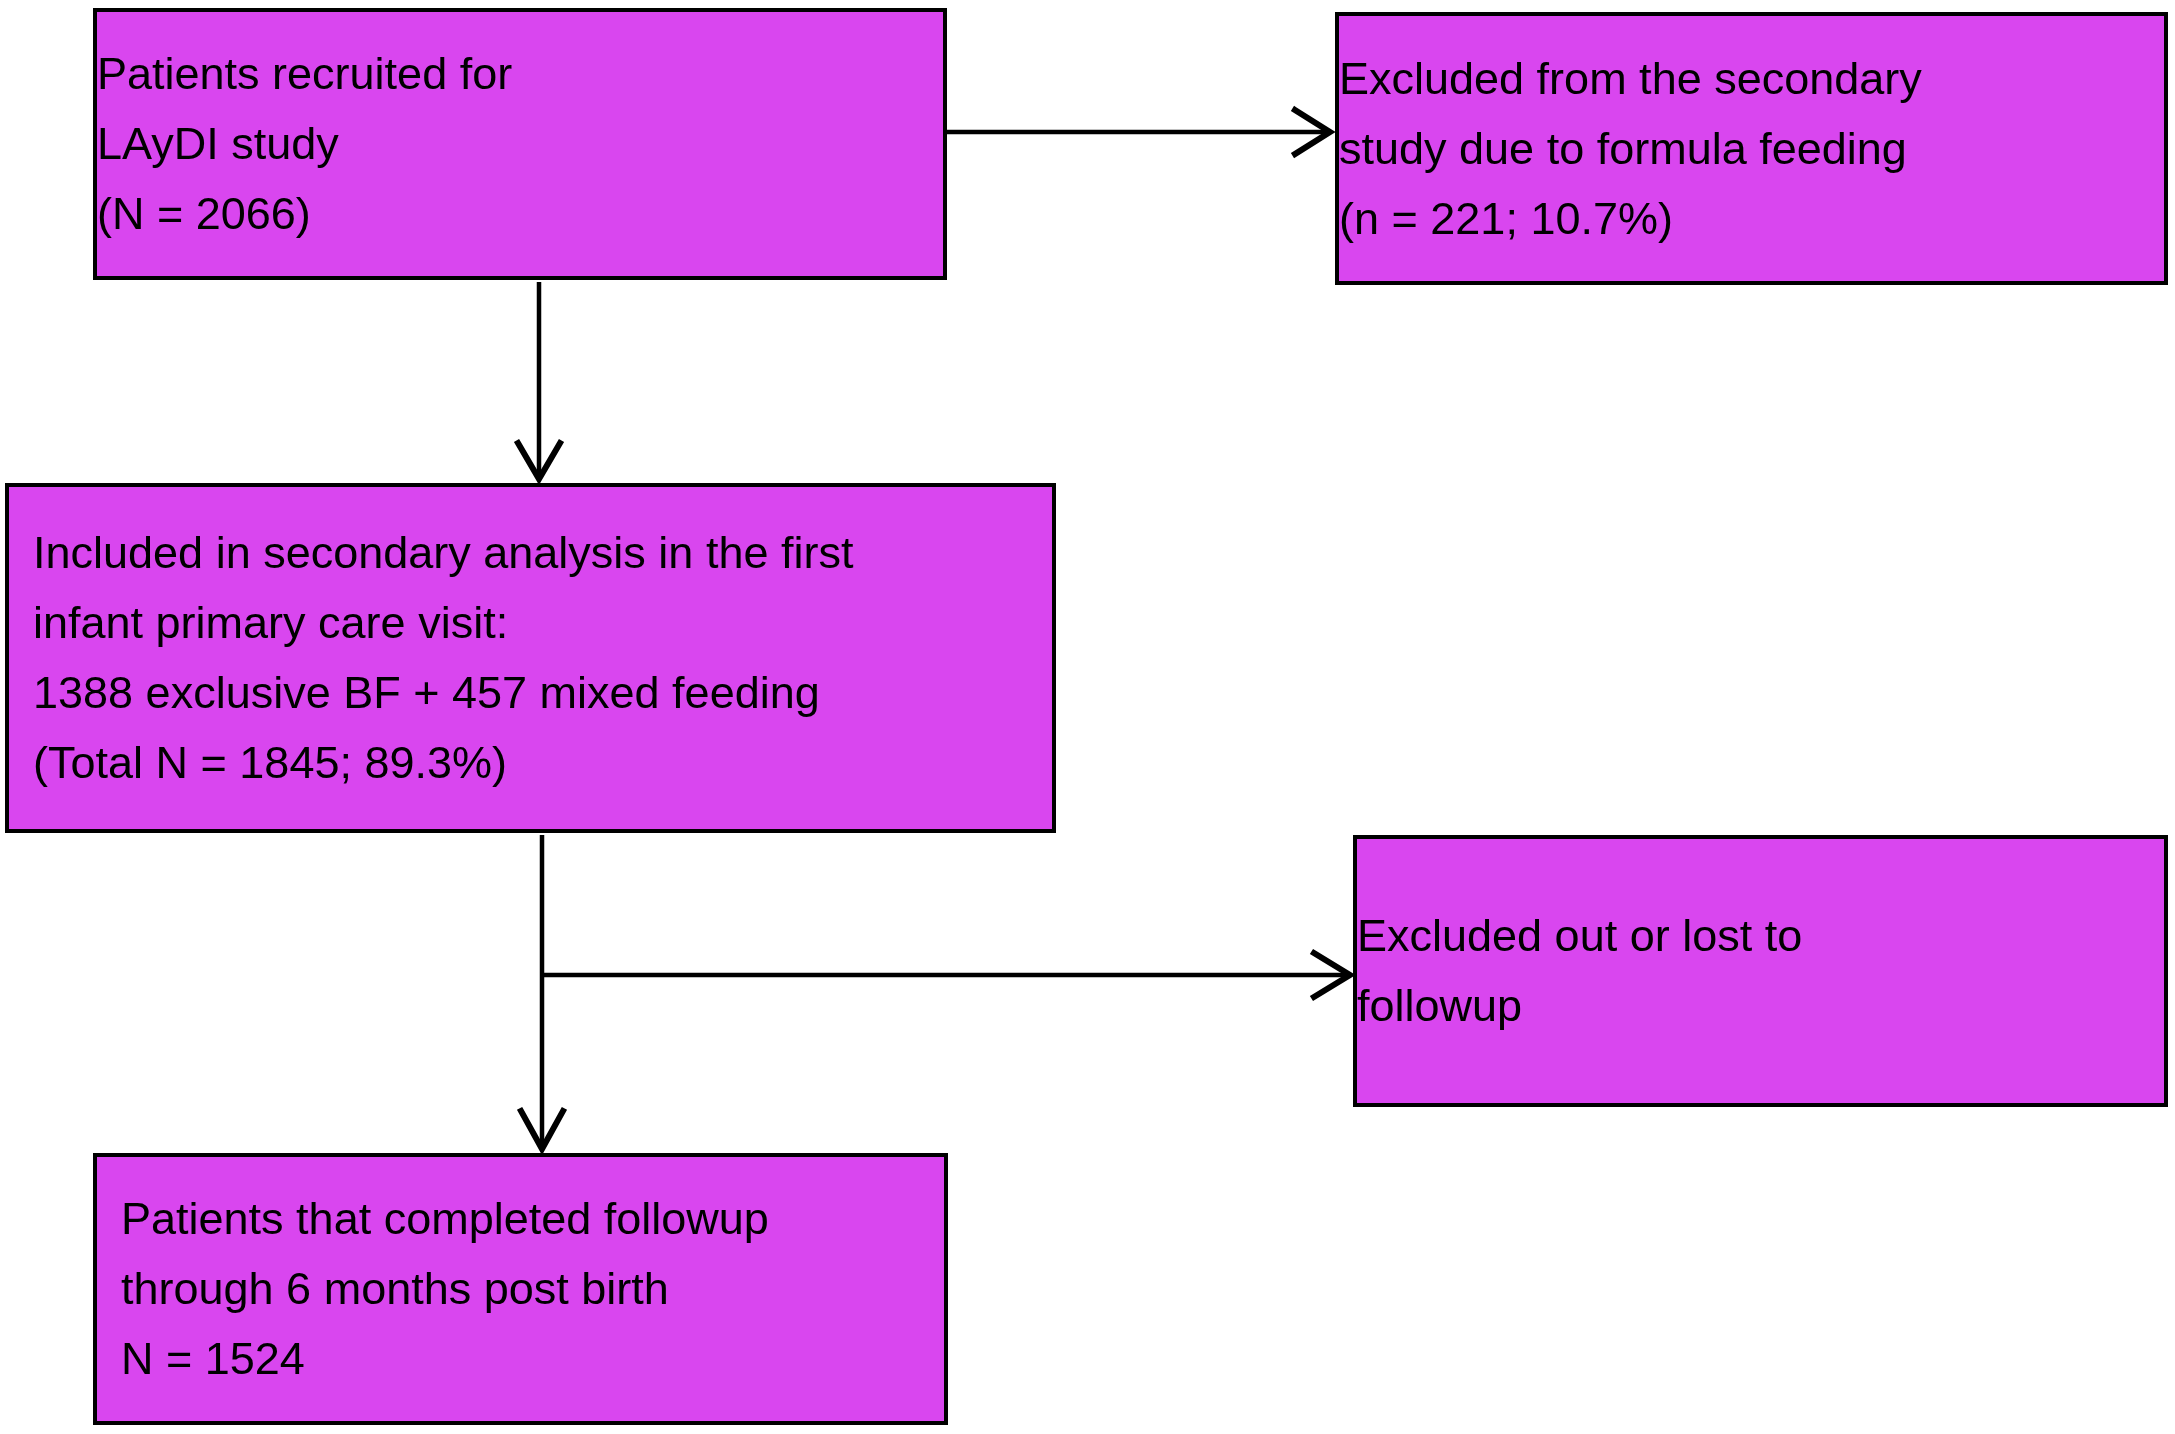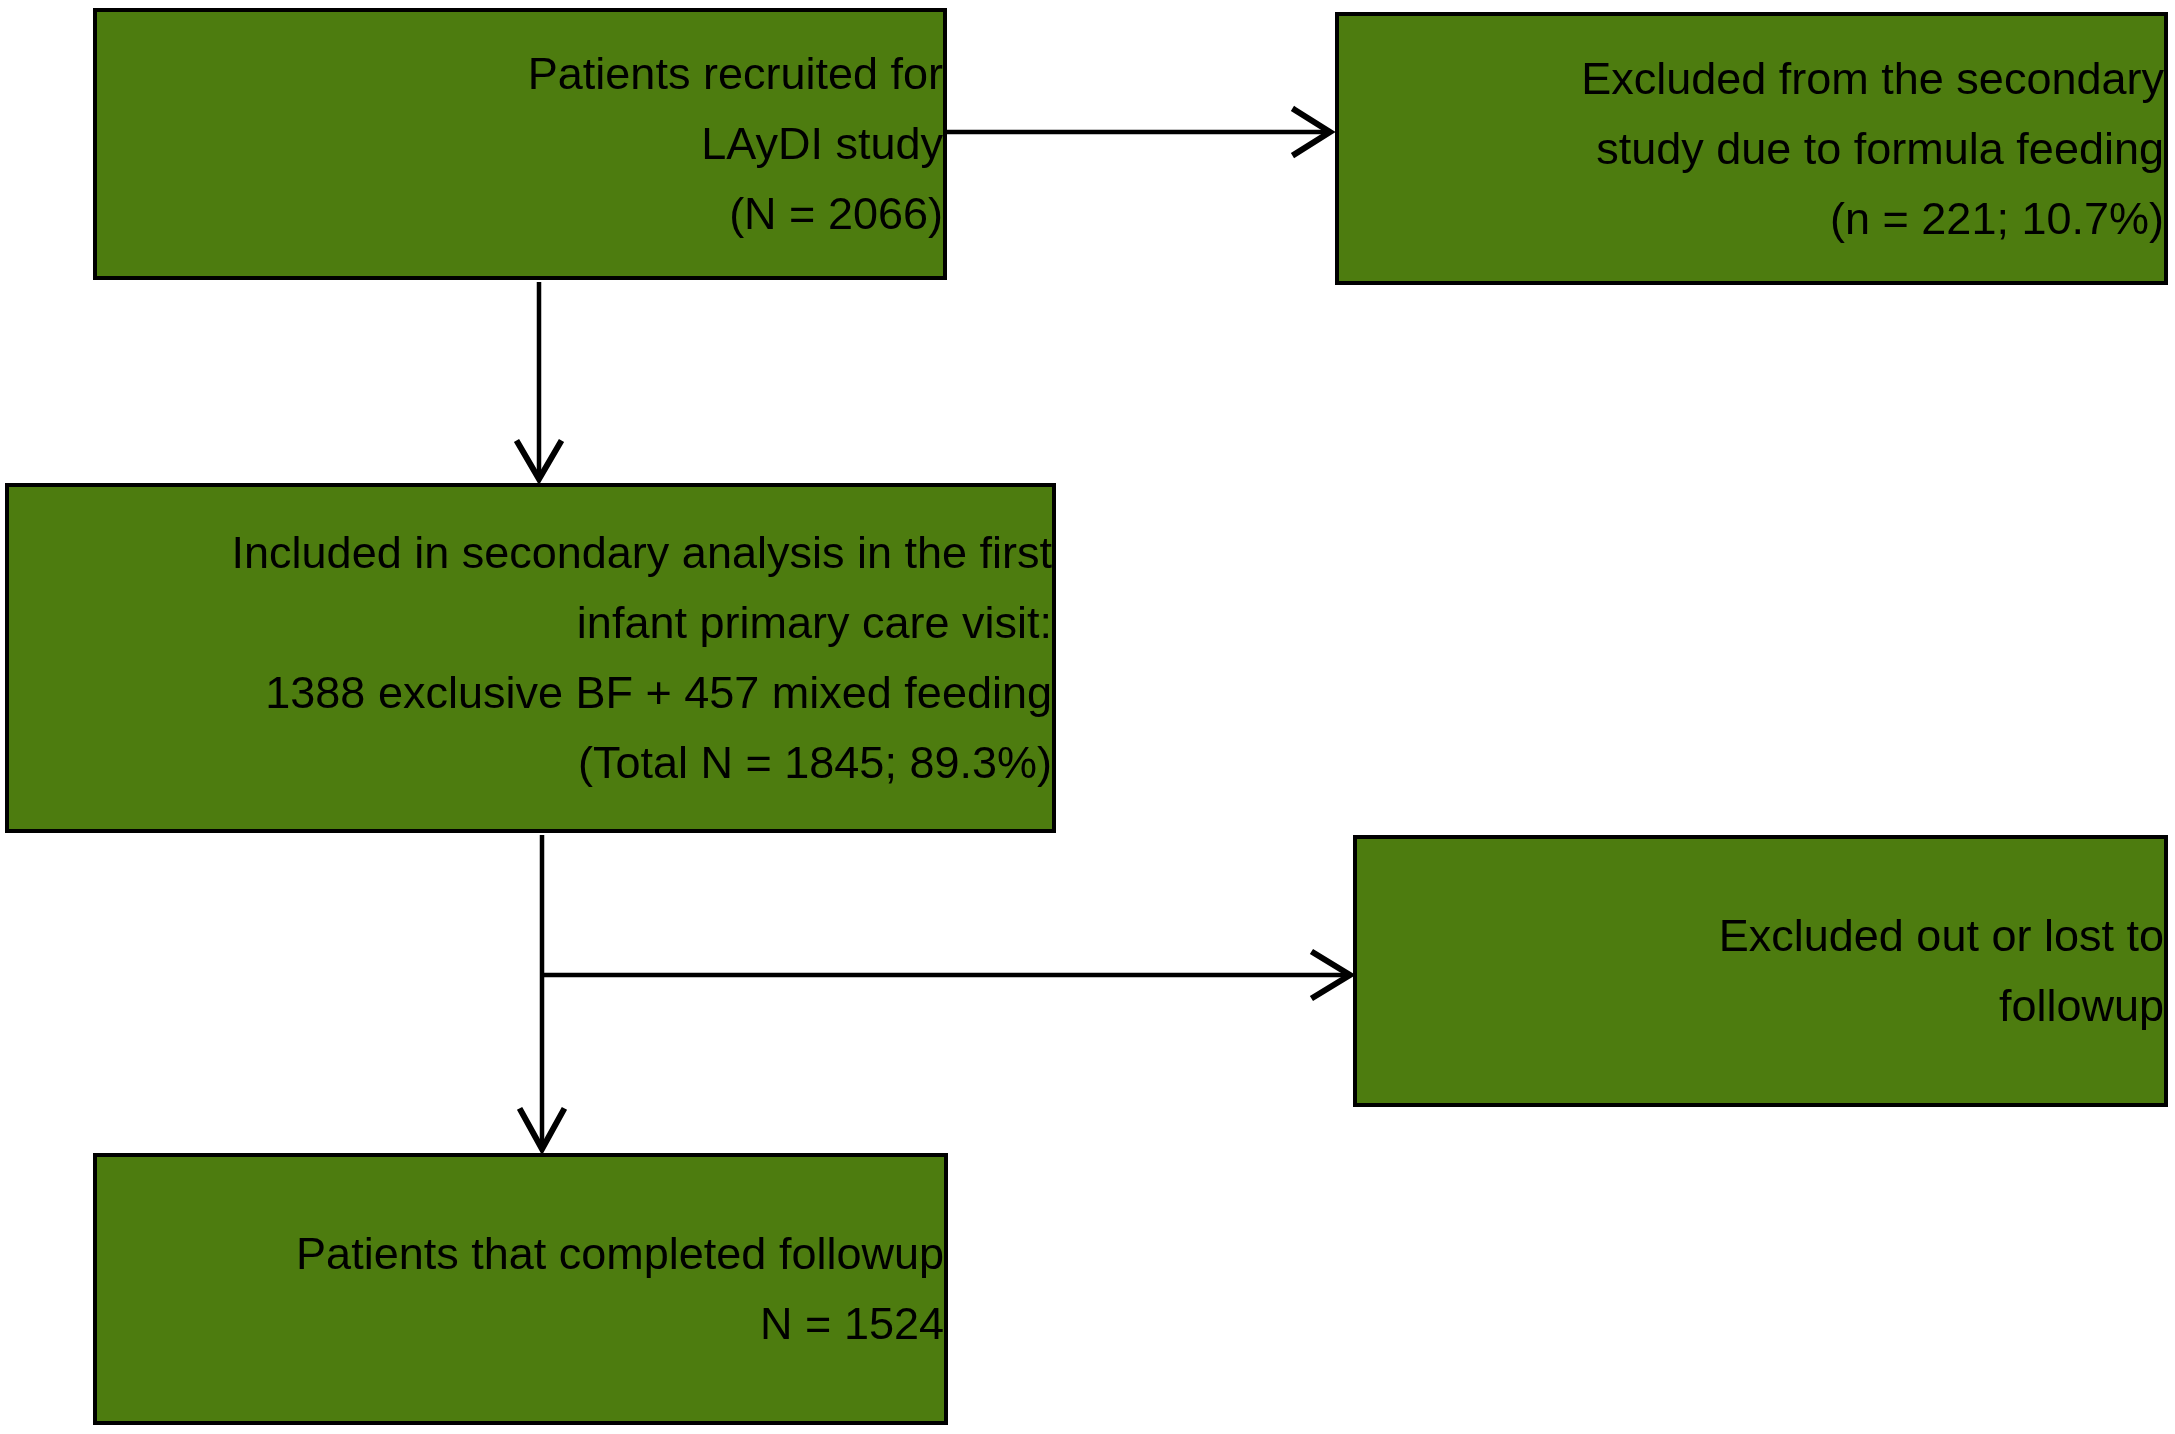--- a/index.html
+++ b/index.html
@@ -20,25 +20,25 @@
     position: absolute;
     left: 0;
     top: 0;
     width: 2175px;
     height: 1434px;
   }
   .box {
     position: absolute;
     box-sizing: border-box;
     border: 4px solid #000000;
-    background: #4d7c0f;
+    background: #d946ef;
     display: flex;
     flex-direction: column;
     justify-content: center;
-    align-items: flex-end;
+    align-items: flex-start;
     text-align: center;
   }
   .box .line {
     font-size: 45px;
     line-height: 70px;
     white-space: nowrap;
   }
   .box-recruited  { left: 93px;   top: 8px;    width: 854px;  height: 272px; }
   .box-excluded   { left: 1335px; top: 12px;   width: 833px;  height: 273px; }
   .box-included   { left: 5px;    top: 483px;  width: 1051px; height: 350px; padding-left: 24px; }
@@ -90,16 +90,17 @@
     <div class="line">(Total N = 1845; 89.3%)</div>
   </div>
 
   <div class="box box-dropped">
     <div class="line">Excluded out or lost to</div>
     <div class="line">followup</div>
   </div>
 
   <div class="box box-completed">
     <div class="line">Patients that completed followup</div>
+    <div class="line">through 6 months post birth</div>
     <div class="line">N = 1524</div>
   </div>
 
 </div>
 
 </body></html>

